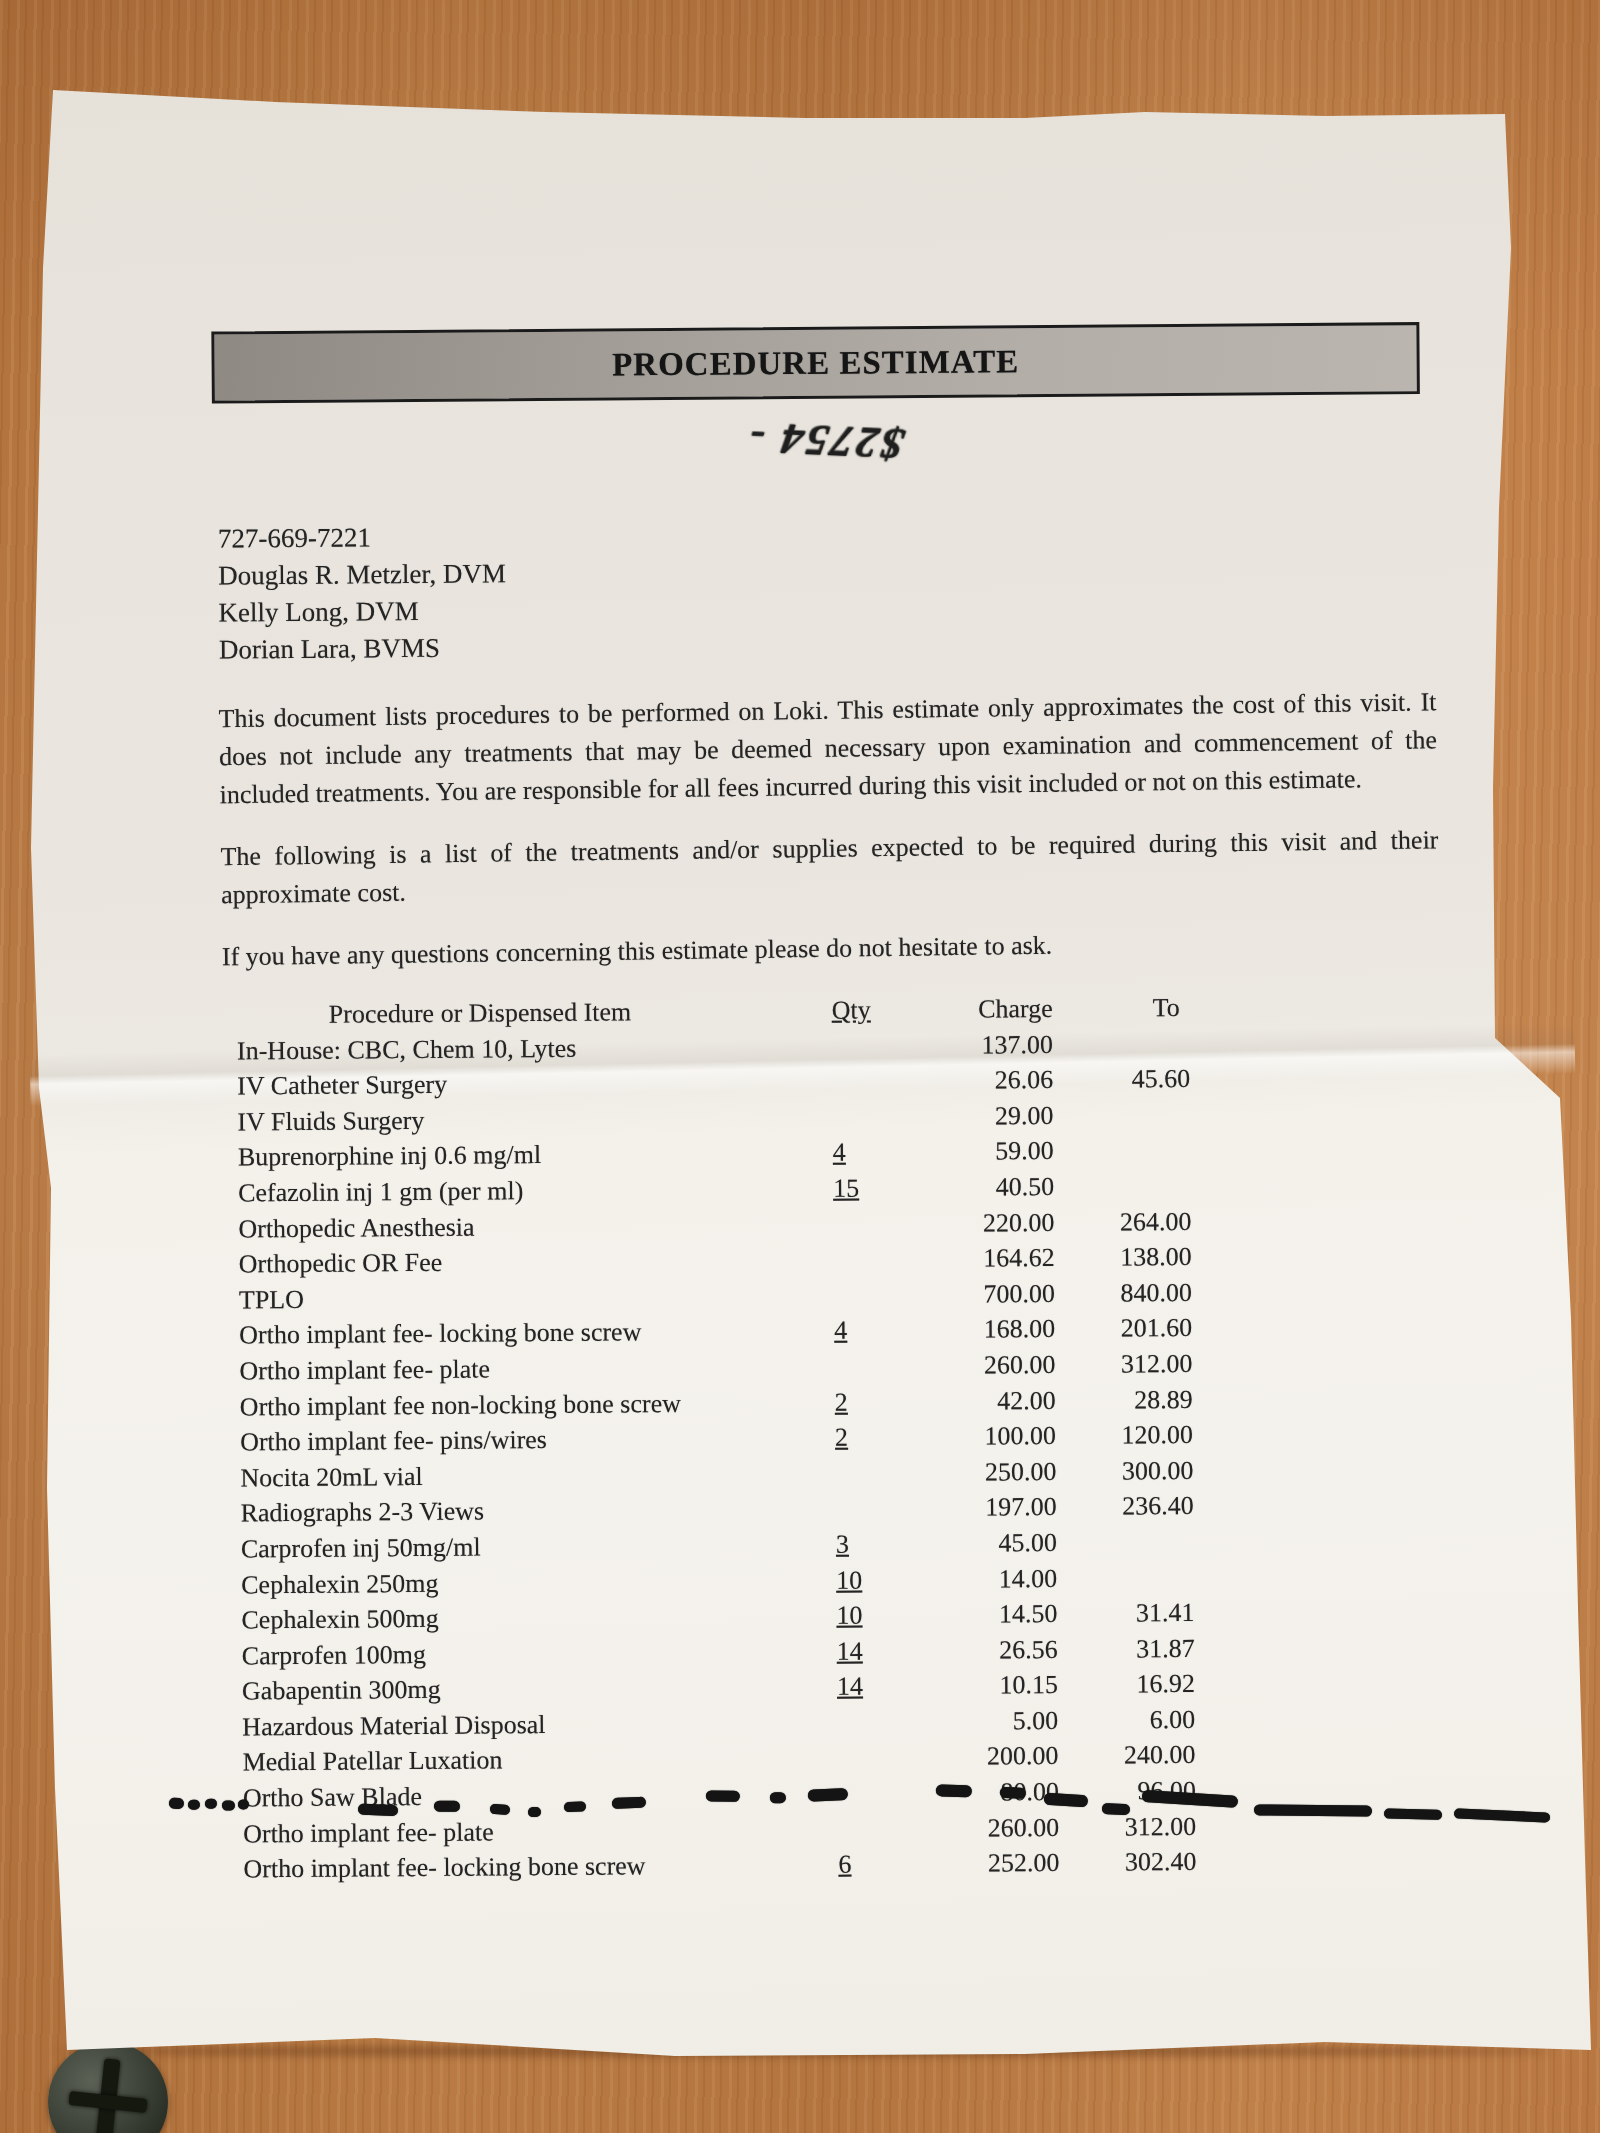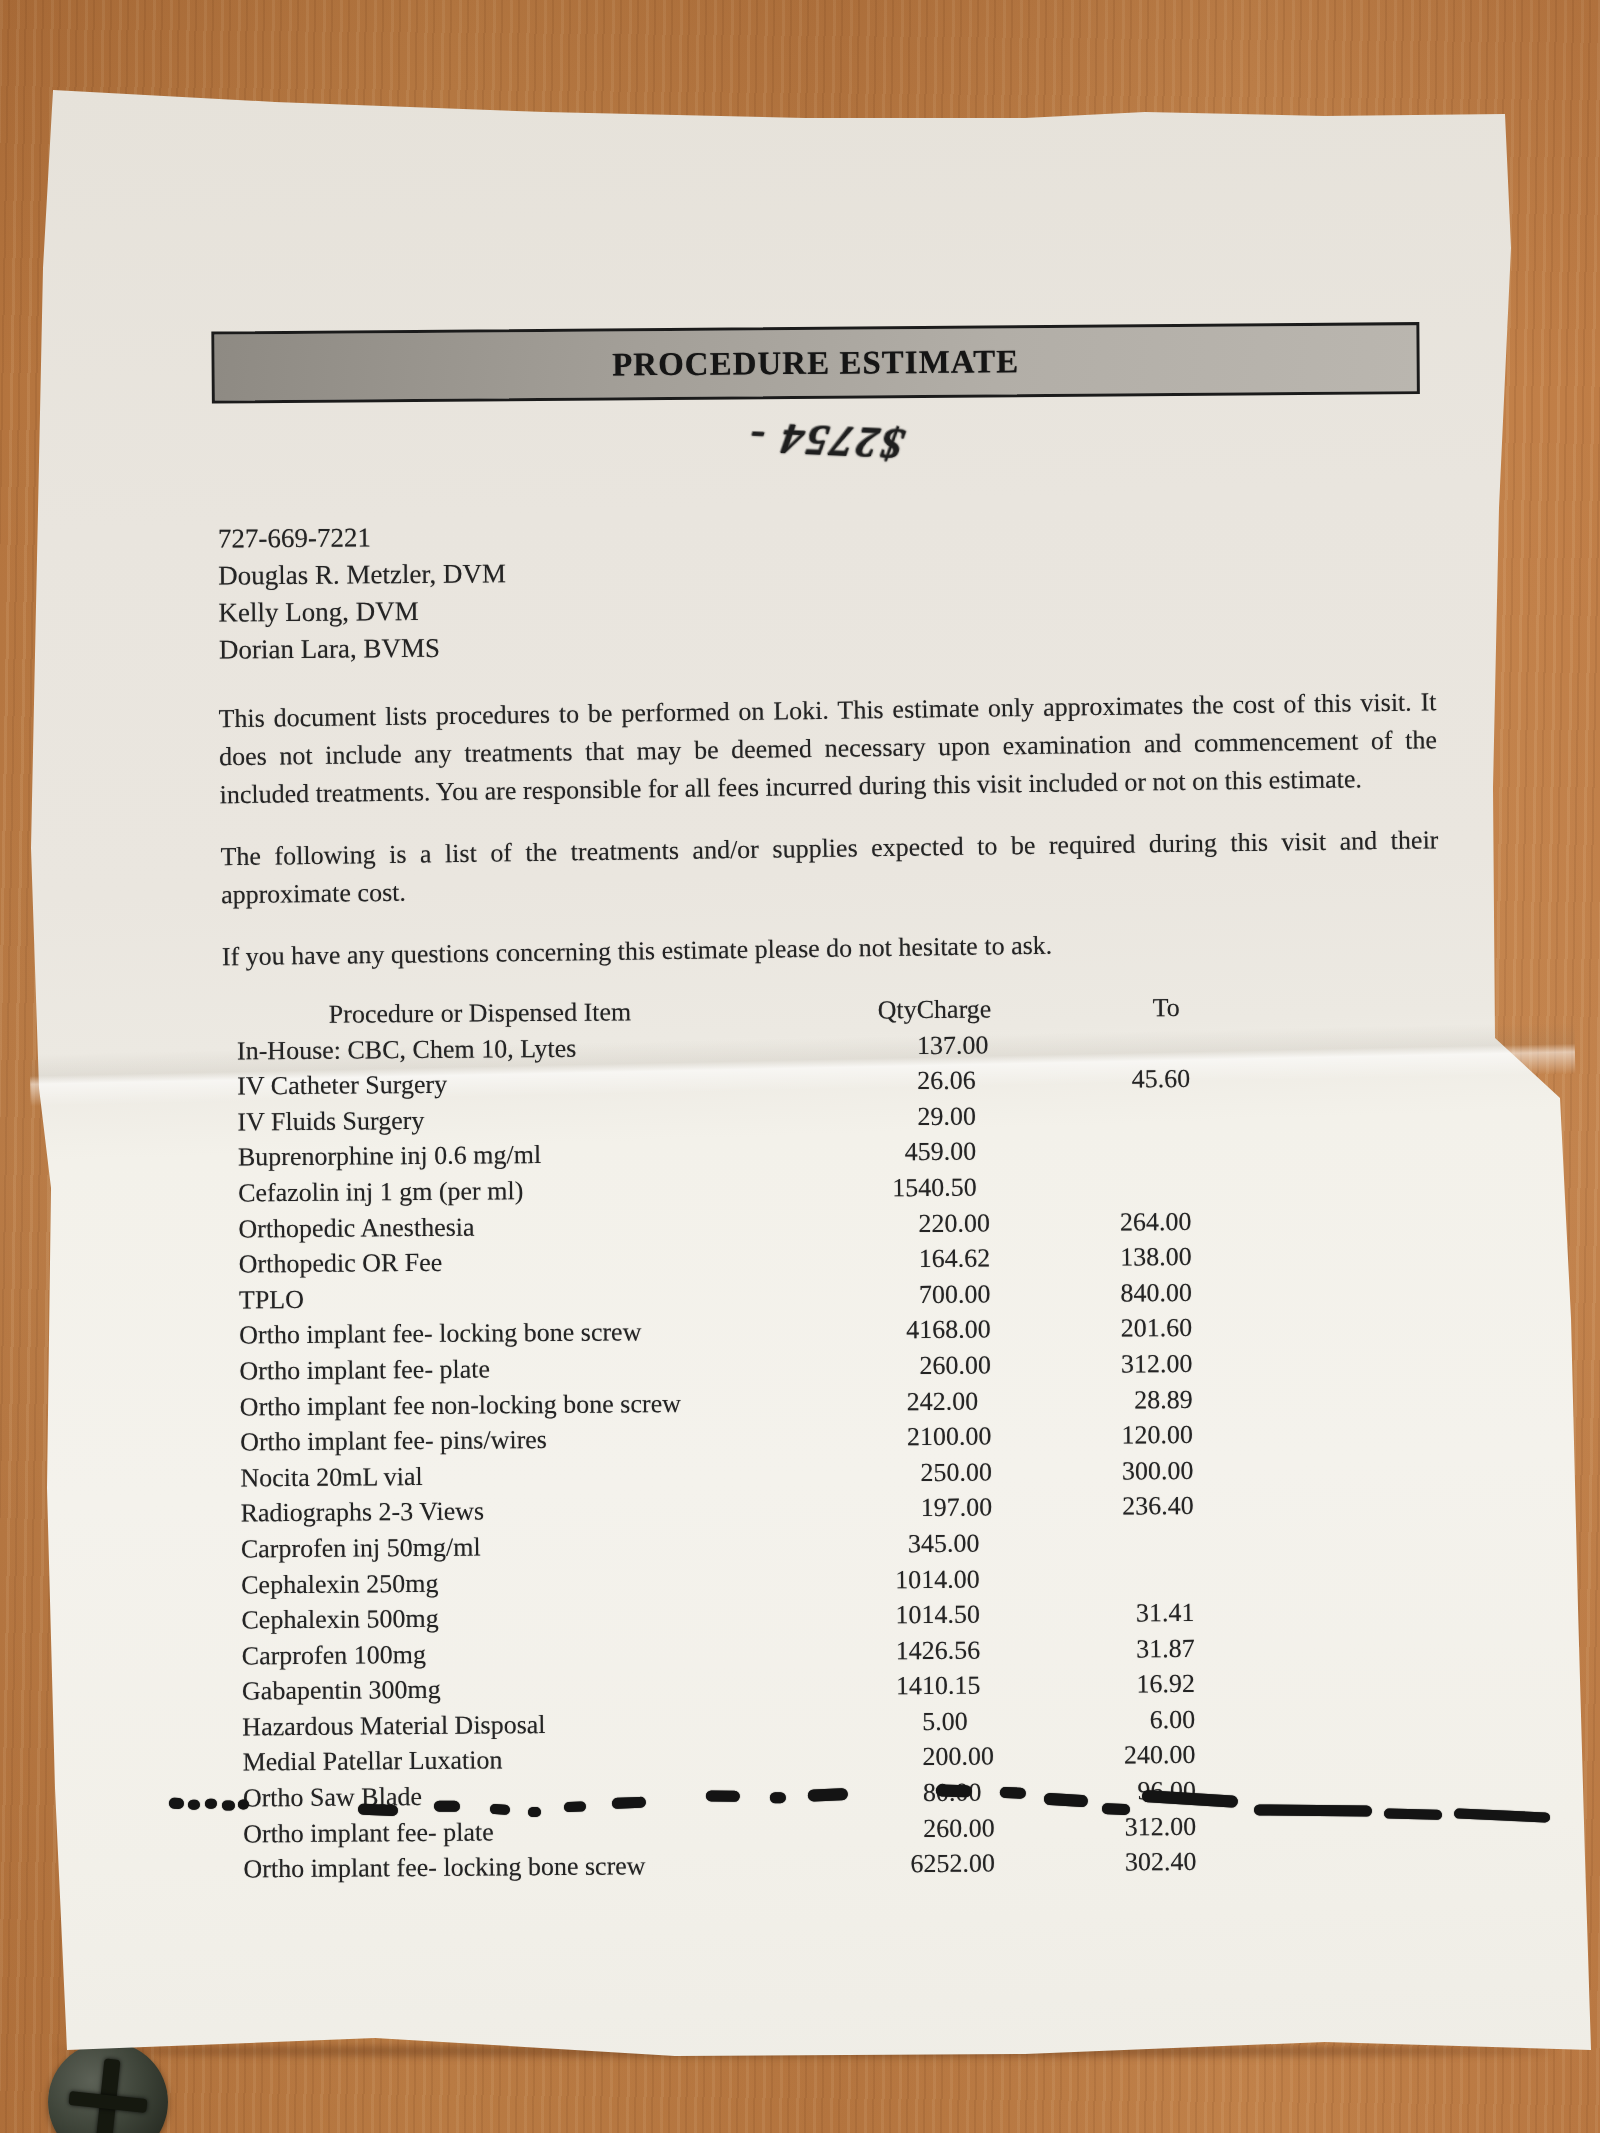--- a/index.html
+++ b/index.html
@@ -88,22 +88,22 @@
   }
   .contact{position:absolute;left:222px;top:516px;font-size:27px;line-height:37px;}
   .contact div{white-space:nowrap;}
   .paras{position:absolute;left:222px;top:692px;width:1218px;transform:rotate(-0.35deg);}
   .paras .para{margin:0 0 24px 0;font-size:26px;line-height:38px;text-align:justify;}
   .paras .para:last-child{text-align:left;}
   
   .etable{position:absolute;left:237px;top:993px;width:965px;font-size:26px;}
   .trow{display:flex;align-items:baseline;height:35.6px;line-height:35.6px;}
   .c-item{flex:1;white-space:nowrap;overflow:visible;}
-  .c-qty{width:85px;text-align:right;}
-  .c-charge{width:136px;}
+  .c-qty{width:85px;text-align:left;text-decoration:underline;}
+  .c-charge{width:136px;text-align:right;}
   .c-to{width:149px;text-align:right;padding-right:12px;box-sizing:border-box;}
   .thead .c-item{padding-left:92px;}
   .thead .c-to{padding-right:22px;}
   
   .pen-strike{position:absolute;left:0;top:0;width:1600px;height:2133px;pointer-events:none;}
   .pen-strike span{
     position:absolute;background:#141414;border-radius:7px;
     box-shadow:0 0 1px rgba(10,10,10,0.9);
   }
   .soft-ink{text-shadow:0 0 1px rgba(45,45,45,0.45);}

